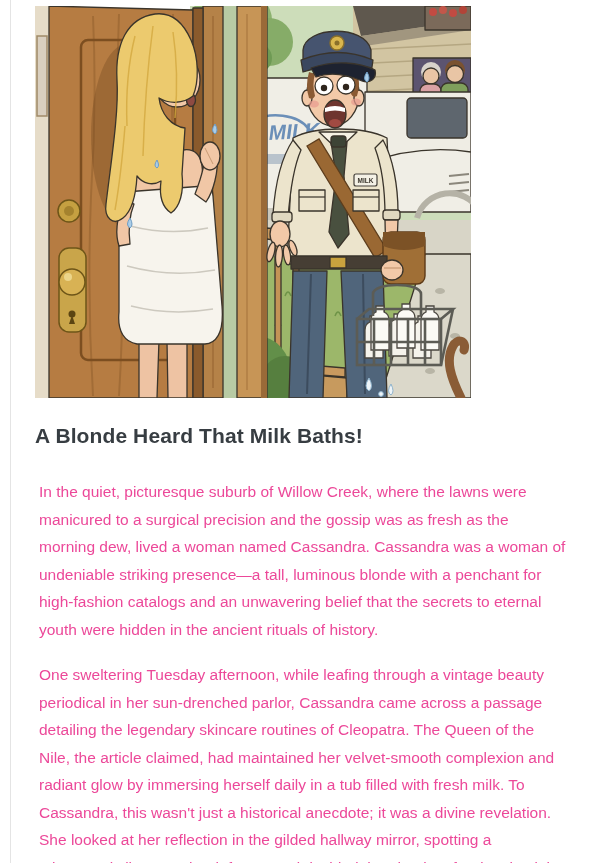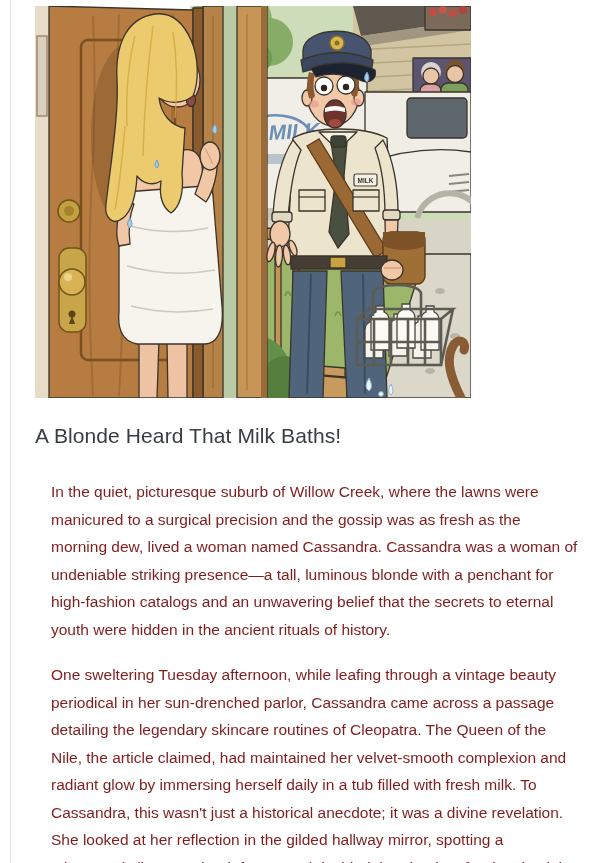--- a/index.html
+++ b/index.html
@@ -11,28 +11,28 @@
   .content{
     box-sizing:border-box;
     margin-left:10px;
     border-left:1px solid #e4e4e4;
     padding:6px 0 0 24px;
     min-height:863px;
   }
   .illustration{width:436px;height:392px;display:block;}
   h1.article-title{
     margin:25px 0 0 0;
-    font-size:21px;line-height:26px;font-weight:400;
+    font-size:21px;line-height:26px;font-weight:700;
     color:#373d42;letter-spacing:.1px;
   }
   p.body-text{
     width:529px;
-    margin:16px;
+    margin:4px;
     font-size:15.5px;line-height:27.5px;
-    color:#7f1d1d;
+    color:#ec4899;
   }
   p.body-text.first{margin-top:29px;}
   p.body-text + p.body-text{margin-top:18px;}
   svg .ol{stroke:#3a342b;stroke-width:1.3;stroke-linejoin:round;}
   svg text{font-family:"Liberation Sans",sans-serif;}
 </style>
 </head>
 <body>
 
 <div class="content">

